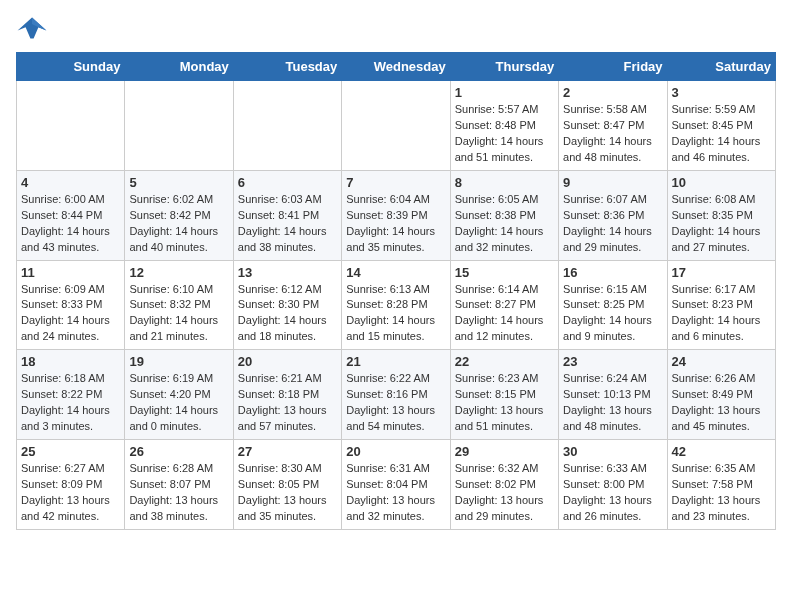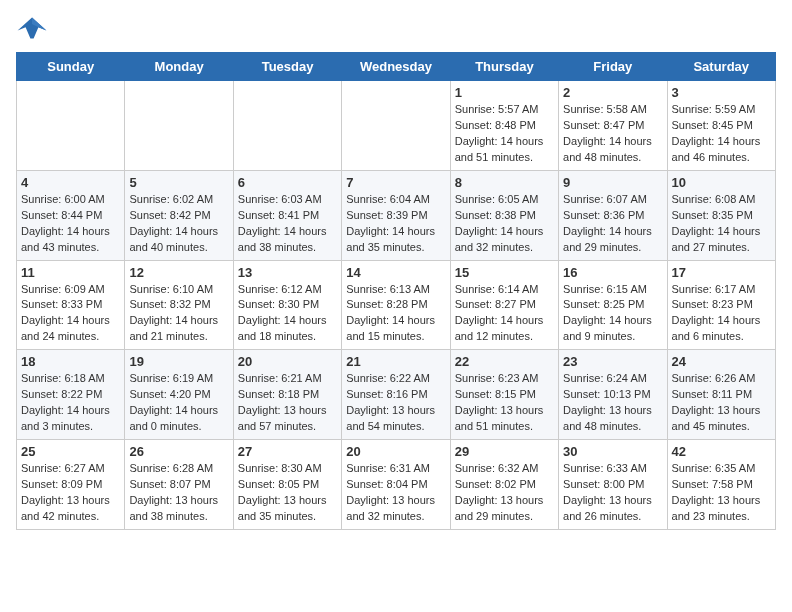--- a/index.html
+++ b/index.html
@@ -49,22 +49,22 @@
     table {
       width: 100%;
       border-collapse: collapse;
       table-layout: fixed;
     }
     thead tr th {
       background-color: #2b6cb0;
       color: #fff;
       font-size: 13px;
       font-weight: bold;
-      padding: 6px 13px;
-      text-align: center;
+      padding: 6px 4px;
+      text-align: right;
       border: 1px solid #2b6cb0;
     }
     tbody tr td {
       border: 1px solid #ccc;
       vertical-align: top;
       padding: 4px 4px 4px 4px;
       font-size: 11px;
       color: #333;
       height: 80px;
       background: #fff;
@@ -265,21 +265,21 @@
         </td>
         <td>
           <span class="day-num">23</span>
           <div class="cell-text">Sunrise: 6:24 AM
 Sunset: 10:13 PM
 Daylight: 13 hours and 48 minutes.</div>
         </td>
         <td>
           <span class="day-num">24</span>
           <div class="cell-text">Sunrise: 6:26 AM
-Sunset: 8:11 PM
+Sunset: 8:49 PM
 Daylight: 13 hours and 45 minutes.</div>
         </td>
       </tr>
       <tr>
         <td>
           <span class="day-num">25</span>
           <div class="cell-text">Sunrise: 6:27 AM
 Sunset: 8:09 PM
 Daylight: 13 hours and 42 minutes.</div>
         </td>

